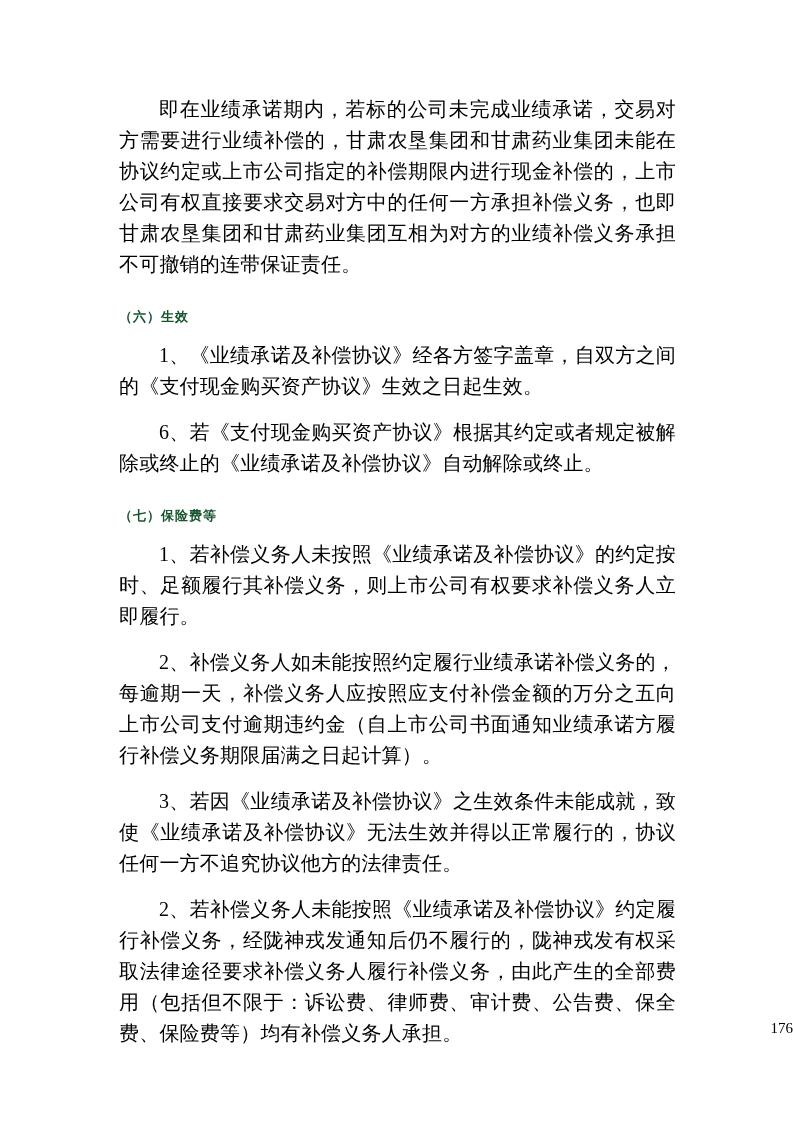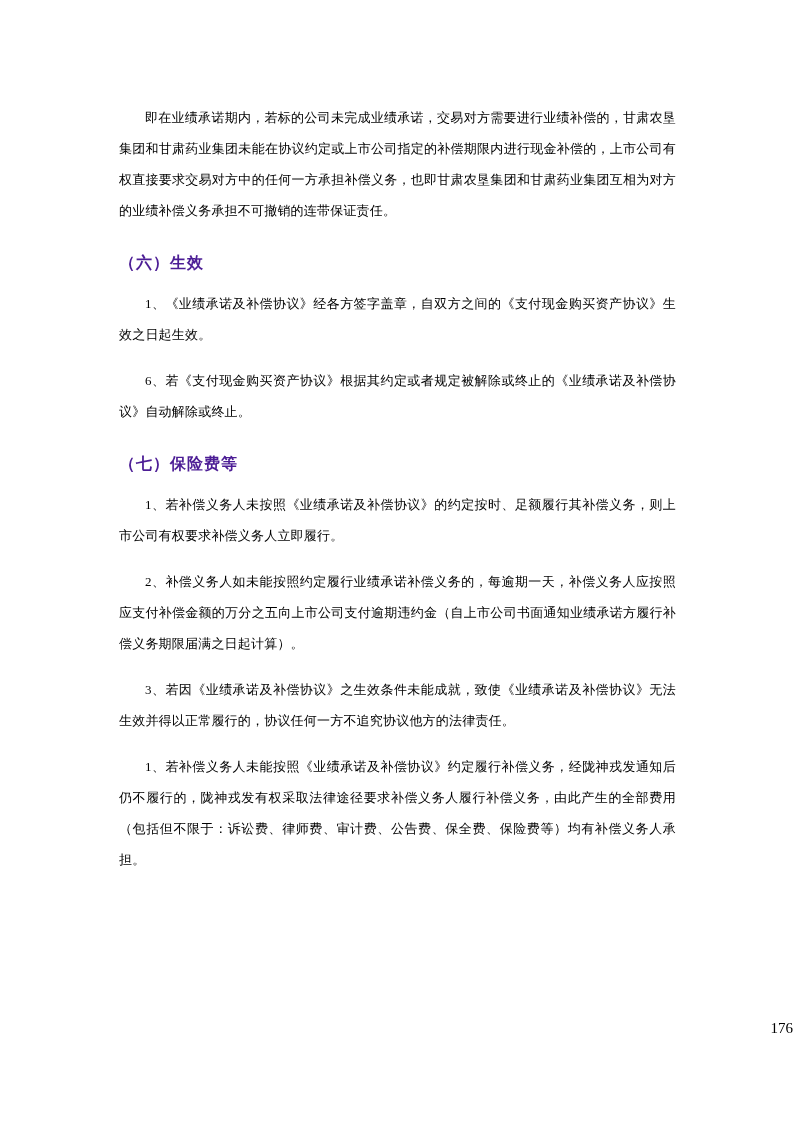--- a/index.html
+++ b/index.html
@@ -16,35 +16,35 @@
     overflow: hidden;
     font-family: "Liberation Serif", "DejaVu Serif", serif;
   }
   .content {
     position: absolute;
     left: 119px;
     top: 90px;
     width: 557px;
   }
   .body-para {
-    margin: 12px 0 15px 0;
-    font-size: 13px;
+    margin: 4px 0 15px 0;
+    font-size: 20px;
     line-height: 31px;
     text-align: justify;
     text-indent: 2em;
     letter-spacing: 0.2px;
     word-break: break-all;
   }
   .section-heading {
     margin: 24px 0 10px 0;
     font-family: "Liberation Sans", "DejaVu Sans", sans-serif;
     font-weight: bold;
-    font-size: 16px;
+    font-size: 13px;
     line-height: 26px;
-    color: #4c1d95;
+    color: #14532d;
     letter-spacing: 1px;
   }
   .page-number {
     position: absolute;
     left: 0;
     right: 0;
     top: 1020px;
     text-align: right;
     font-size: 15px;
     font-family: "Liberation Serif", "DejaVu Serif", serif;
@@ -66,18 +66,18 @@
     <p class="body-para">6、若《支付现金购买资产协议》根据其约定或者规定被解除或终止的《业绩承诺及补偿协议》自动解除或终止。</p>
 
     <h2 class="section-heading">（七）保险费等</h2>
 
     <p class="body-para">1、若补偿义务人未按照《业绩承诺及补偿协议》的约定按时、足额履行其补偿义务，则上市公司有权要求补偿义务人立即履行。</p>
 
     <p class="body-para">2、补偿义务人如未能按照约定履行业绩承诺补偿义务的，每逾期一天，补偿义务人应按照应支付补偿金额的万分之五向上市公司支付逾期违约金（自上市公司书面通知业绩承诺方履行补偿义务期限届满之日起计算）。</p>
 
     <p class="body-para">3、若因《业绩承诺及补偿协议》之生效条件未能成就，致使《业绩承诺及补偿协议》无法生效并得以正常履行的，协议任何一方不追究协议他方的法律责任。</p>
 
-    <p class="body-para">1、若补偿义务人未能按照《业绩承诺及补偿协议》约定履行补偿义务，经陇神戎发通知后仍不履行的，陇神戎发有权采取法律途径要求补偿义务人履行补偿义务，由此产生的全部费用（包括但不限于：诉讼费、律师费、审计费、公告费、保全费、保险费等）均有补偿义务人承担。</p>
+    <p class="body-para">2、若补偿义务人未能按照《业绩承诺及补偿协议》约定履行补偿义务，经陇神戎发通知后仍不履行的，陇神戎发有权采取法律途径要求补偿义务人履行补偿义务，由此产生的全部费用（包括但不限于：诉讼费、律师费、审计费、公告费、保全费、保险费等）均有补偿义务人承担。</p>
 
   </div>
 
   <div class="page-number">176</div>
 </div>
 
 </body></html>

